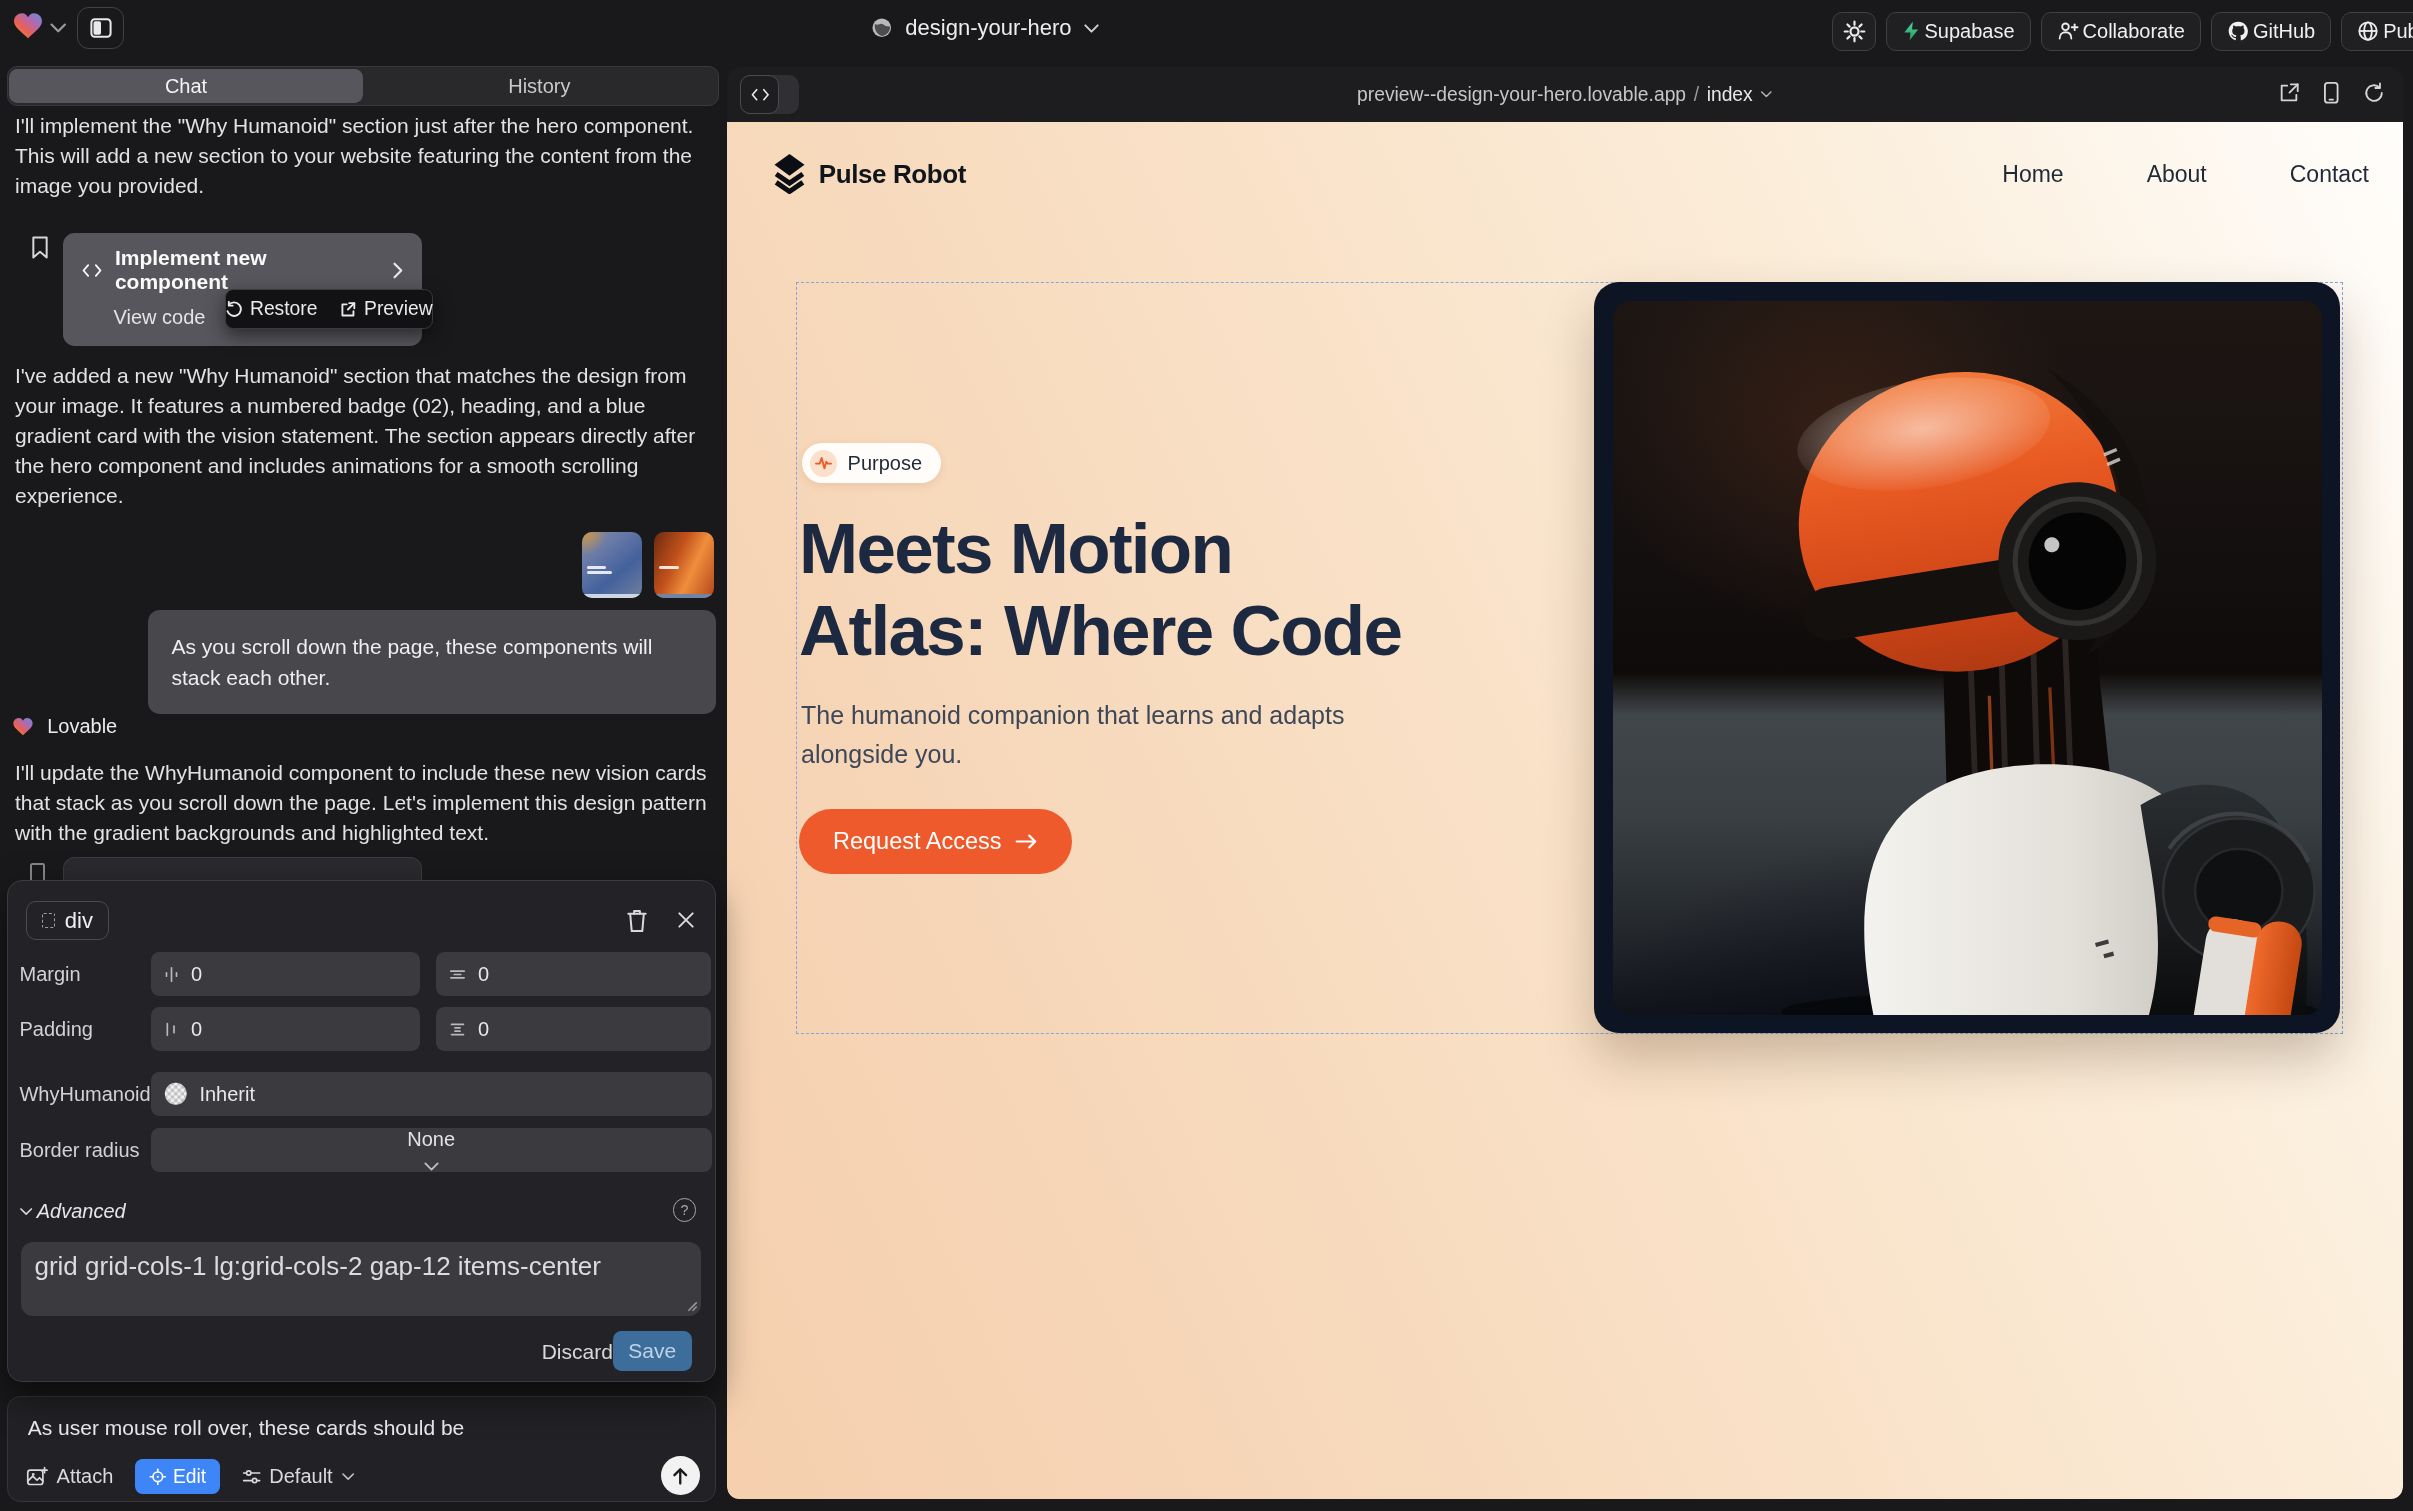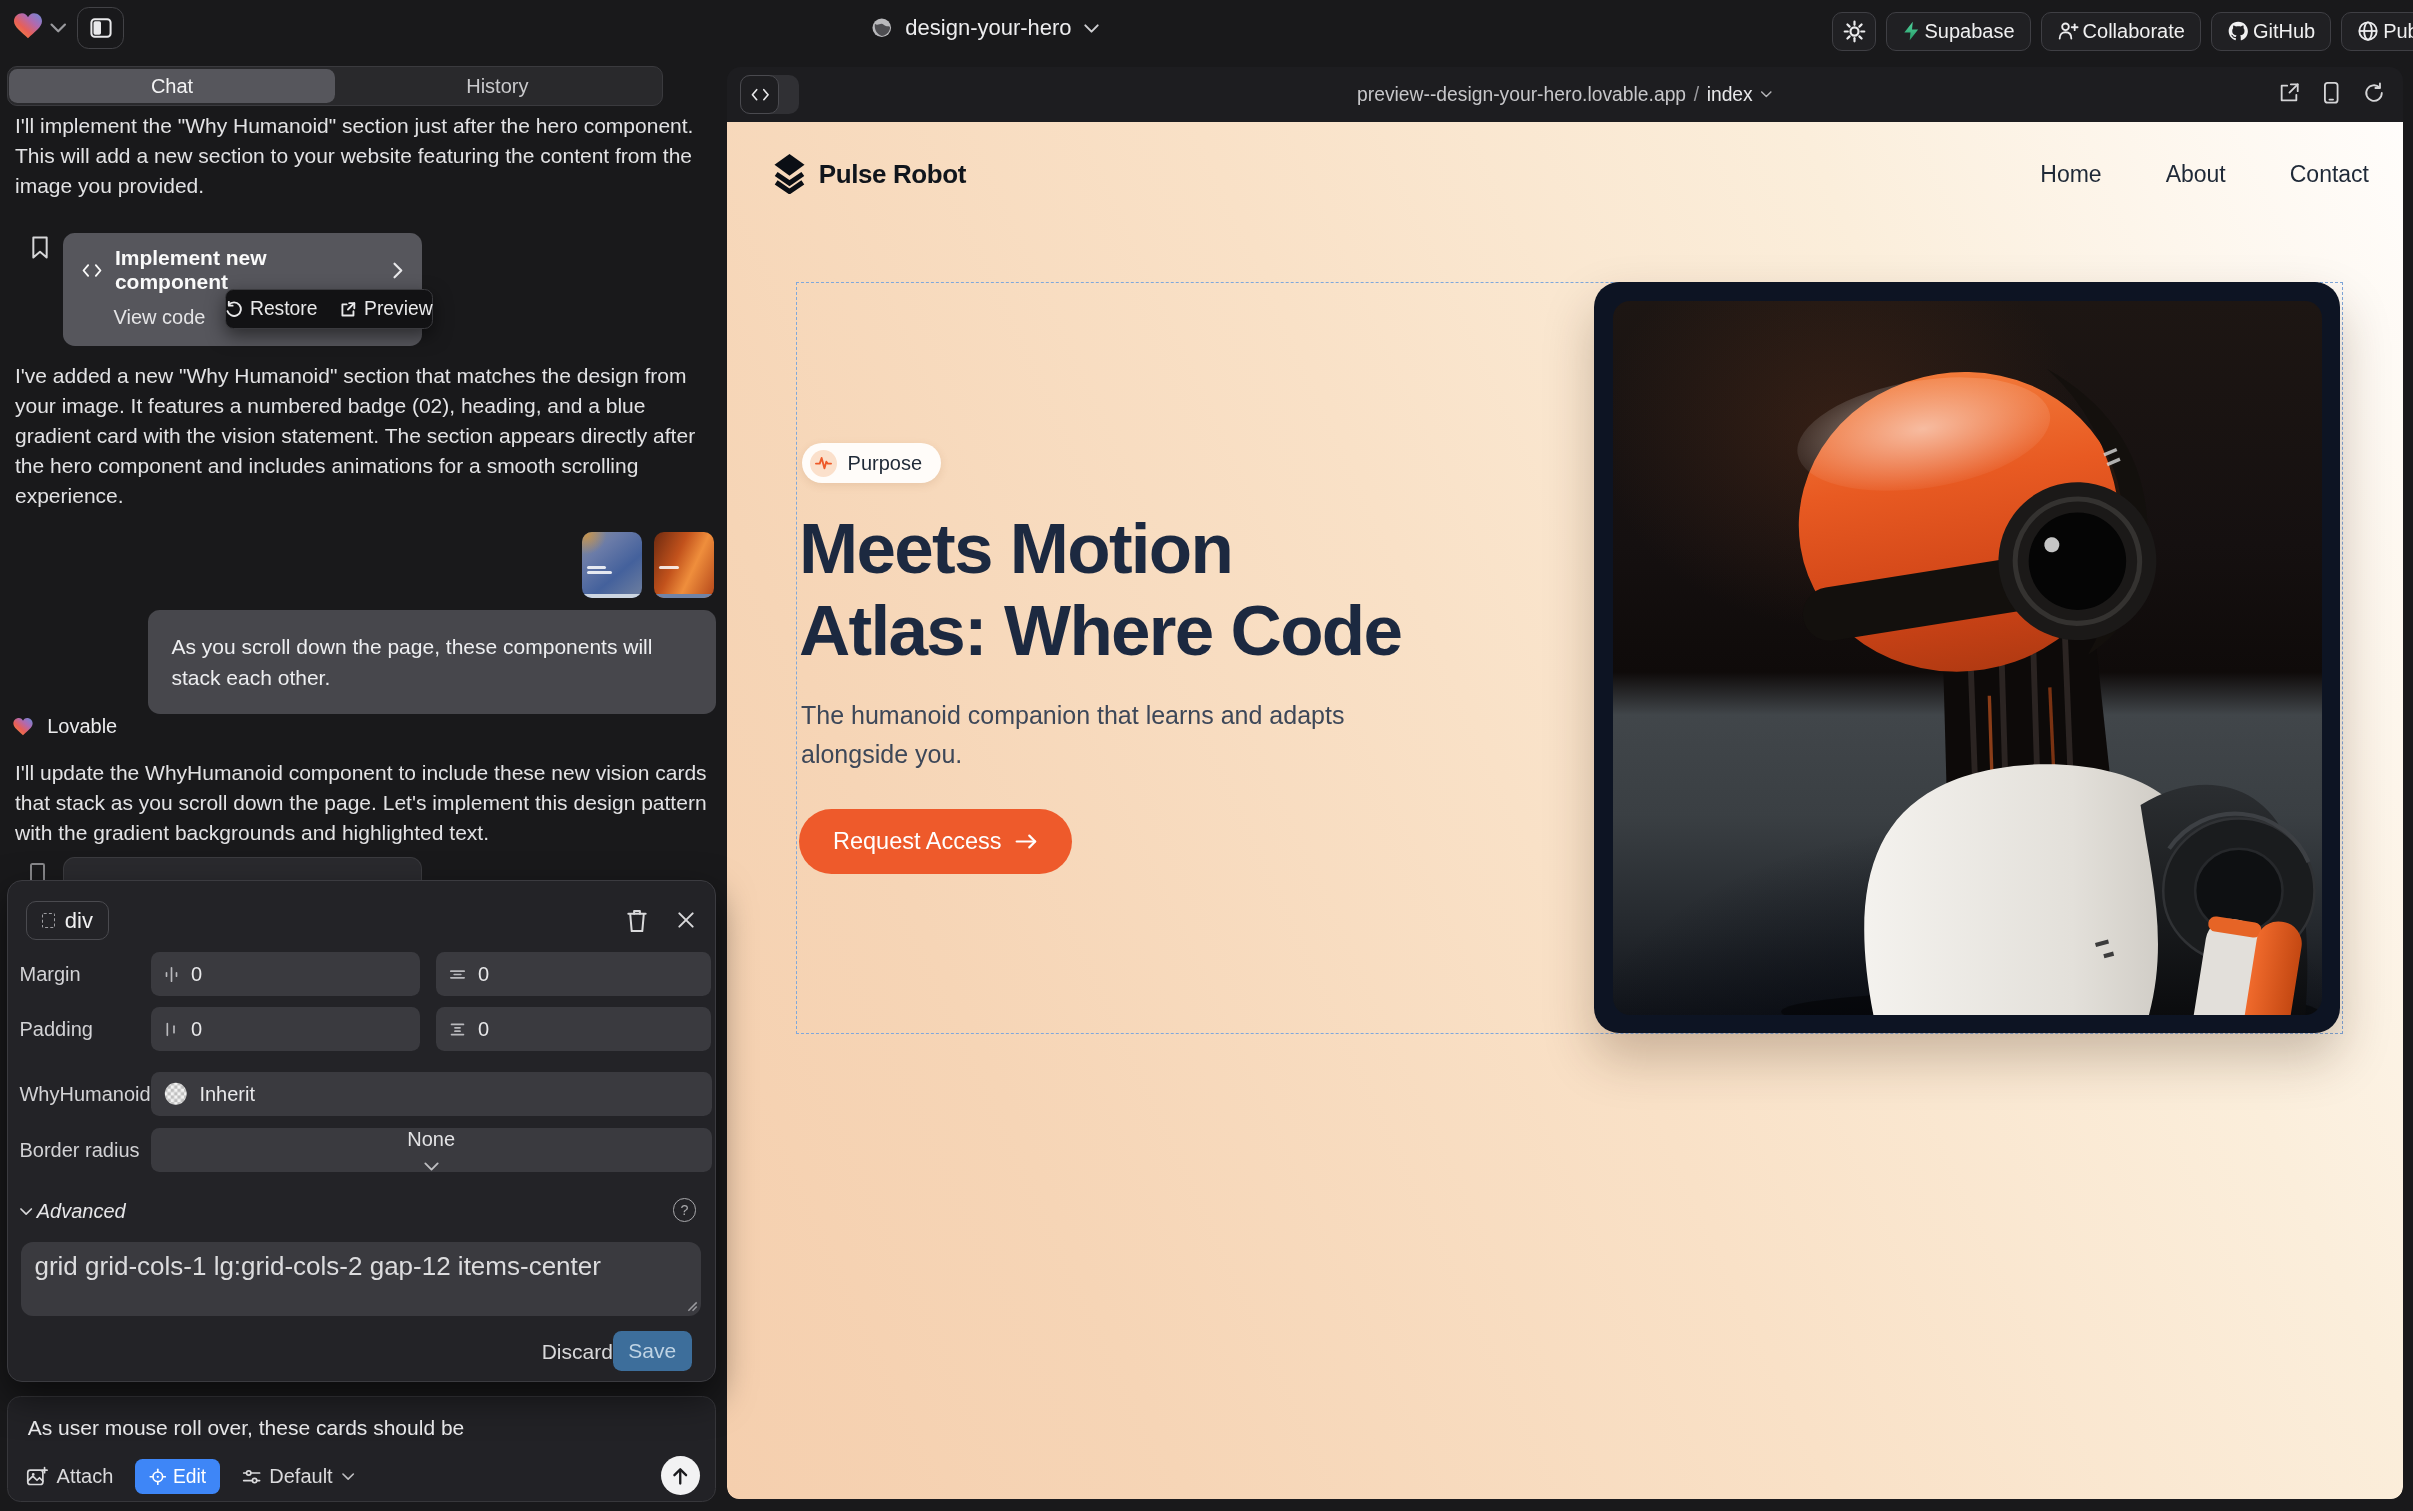--- a/index.html
+++ b/index.html
@@ -10,21 +10,21 @@
   svg{display:block;}
 
   
   .topbar{left:0;top:0;width:2413px;height:64px;}
   .tb-btn{display:flex;align-items:center;gap:4px;height:39px;padding:0 15px;
           border:1.3px solid #3f3f44;border-radius:10px;background:#202023;
           font-size:20px;color:#f0f0f1;}
   .proj{display:flex;align-items:center;gap:11.8px;font-size:22px;color:#ededef;}
 
   
-  .tabs{left:6.7px;top:66px;width:656px;height:40px;background:#29292c;border:0.8px solid #3a3a3e;
+  .tabs{left:6.7px;top:66px;width:712px;height:40px;background:#29292c;border:0.8px solid #3a3a3e;
         border-radius:10px;display:flex;padding:1.7px;}
   .tab{flex:1;display:flex;align-items:center;justify-content:center;font-size:20px;border-radius:8.4px;}
   .tab.active{background:#56565c;color:#f3f3f4;}
   .tab.idle{color:#c9c9cc;}
   .msg{left:15px;width:697px;font-size:21px;line-height:30px;color:#e2e2e4;}
   .actioncard{left:63px;width:359px;background:#56565c;border-radius:11.8px;padding:13.4px 18.5px;}
   .ac-row1{display:flex;align-items:center;gap:13.4px;font-size:21px;color:#fafafa;font-weight:700;}
   .ac-row2{margin:11.8px 0 3.4px 32px;font-size:20px;color:#e4e4e6;font-weight:400;}
   .popover{left:225px;top:289px;width:208px;height:40px;background:#121214;border:0.8px solid #3a3a3e;
            border-radius:8.4px;display:flex;align-items:center;justify-content:center;gap:22px;
@@ -85,21 +85,21 @@
              border-radius:10px;display:flex;align-items:center;justify-content:center;}
   .urlrow{position:absolute;left:0;top:0;width:100%;height:55px;display:flex;align-items:center;
           justify-content:center;gap:7.6px;font-size:19.3px;}
   .pbar-icons{right:18.5px;top:14.3px;display:flex;gap:22px;align-items:center;}
 
   .site{position:absolute;left:0;top:55px;width:1676px;height:1377px;border-radius:0 0 11.8px 11.8px;overflow:hidden;
         background:linear-gradient(245deg,#fffdfb 0%,#fbeedb 26%,#f9e1c7 52%,#f6d5b6 80%,#f5cfae 100%);}
   .siteheader{position:absolute;left:0;top:0;width:100%;height:101px;}
   .brand{position:absolute;left:45px;top:32px;display:flex;align-items:center;gap:11.8px;
          font-size:26px;font-weight:700;color:#10151c;letter-spacing:-0.4px;}
-  .nav{position:absolute;right:34px;top:39px;display:flex;gap:64px;font-size:23px;color:#1f2937;font-weight:500;}
+  .nav{position:absolute;right:34px;top:39px;display:flex;gap:83px;font-size:23px;color:#1f2937;font-weight:500;}
   .selection{position:absolute;left:69px;top:160px;width:1547px;height:752px;
              border:1.7px dashed #7fa8dc;z-index:1;}
   .badge{position:absolute;left:75px;top:321px;height:40px;padding:0 18.5px 0 7.6px;background:#fffcf9;
          border-radius:22px;display:flex;align-items:center;gap:11px;z-index:2;
          box-shadow:0 2.5px 8.4px rgba(150,90,50,.14);font-size:20px;color:#1f2937;font-weight:500;}
   .badgeicon{width:27px;height:27px;border-radius:50%;background:#fbe0cb;display:flex;
              align-items:center;justify-content:center;}
   .h1{position:absolute;left:72px;top:386px;font-size:71px;line-height:82px;font-weight:700;
       color:#1c2940;letter-spacing:-1.7px;z-index:2;}
   .sub{position:absolute;left:74px;top:574px;width:621px;font-size:25px;line-height:39px;color:#3d4758;z-index:2;}

